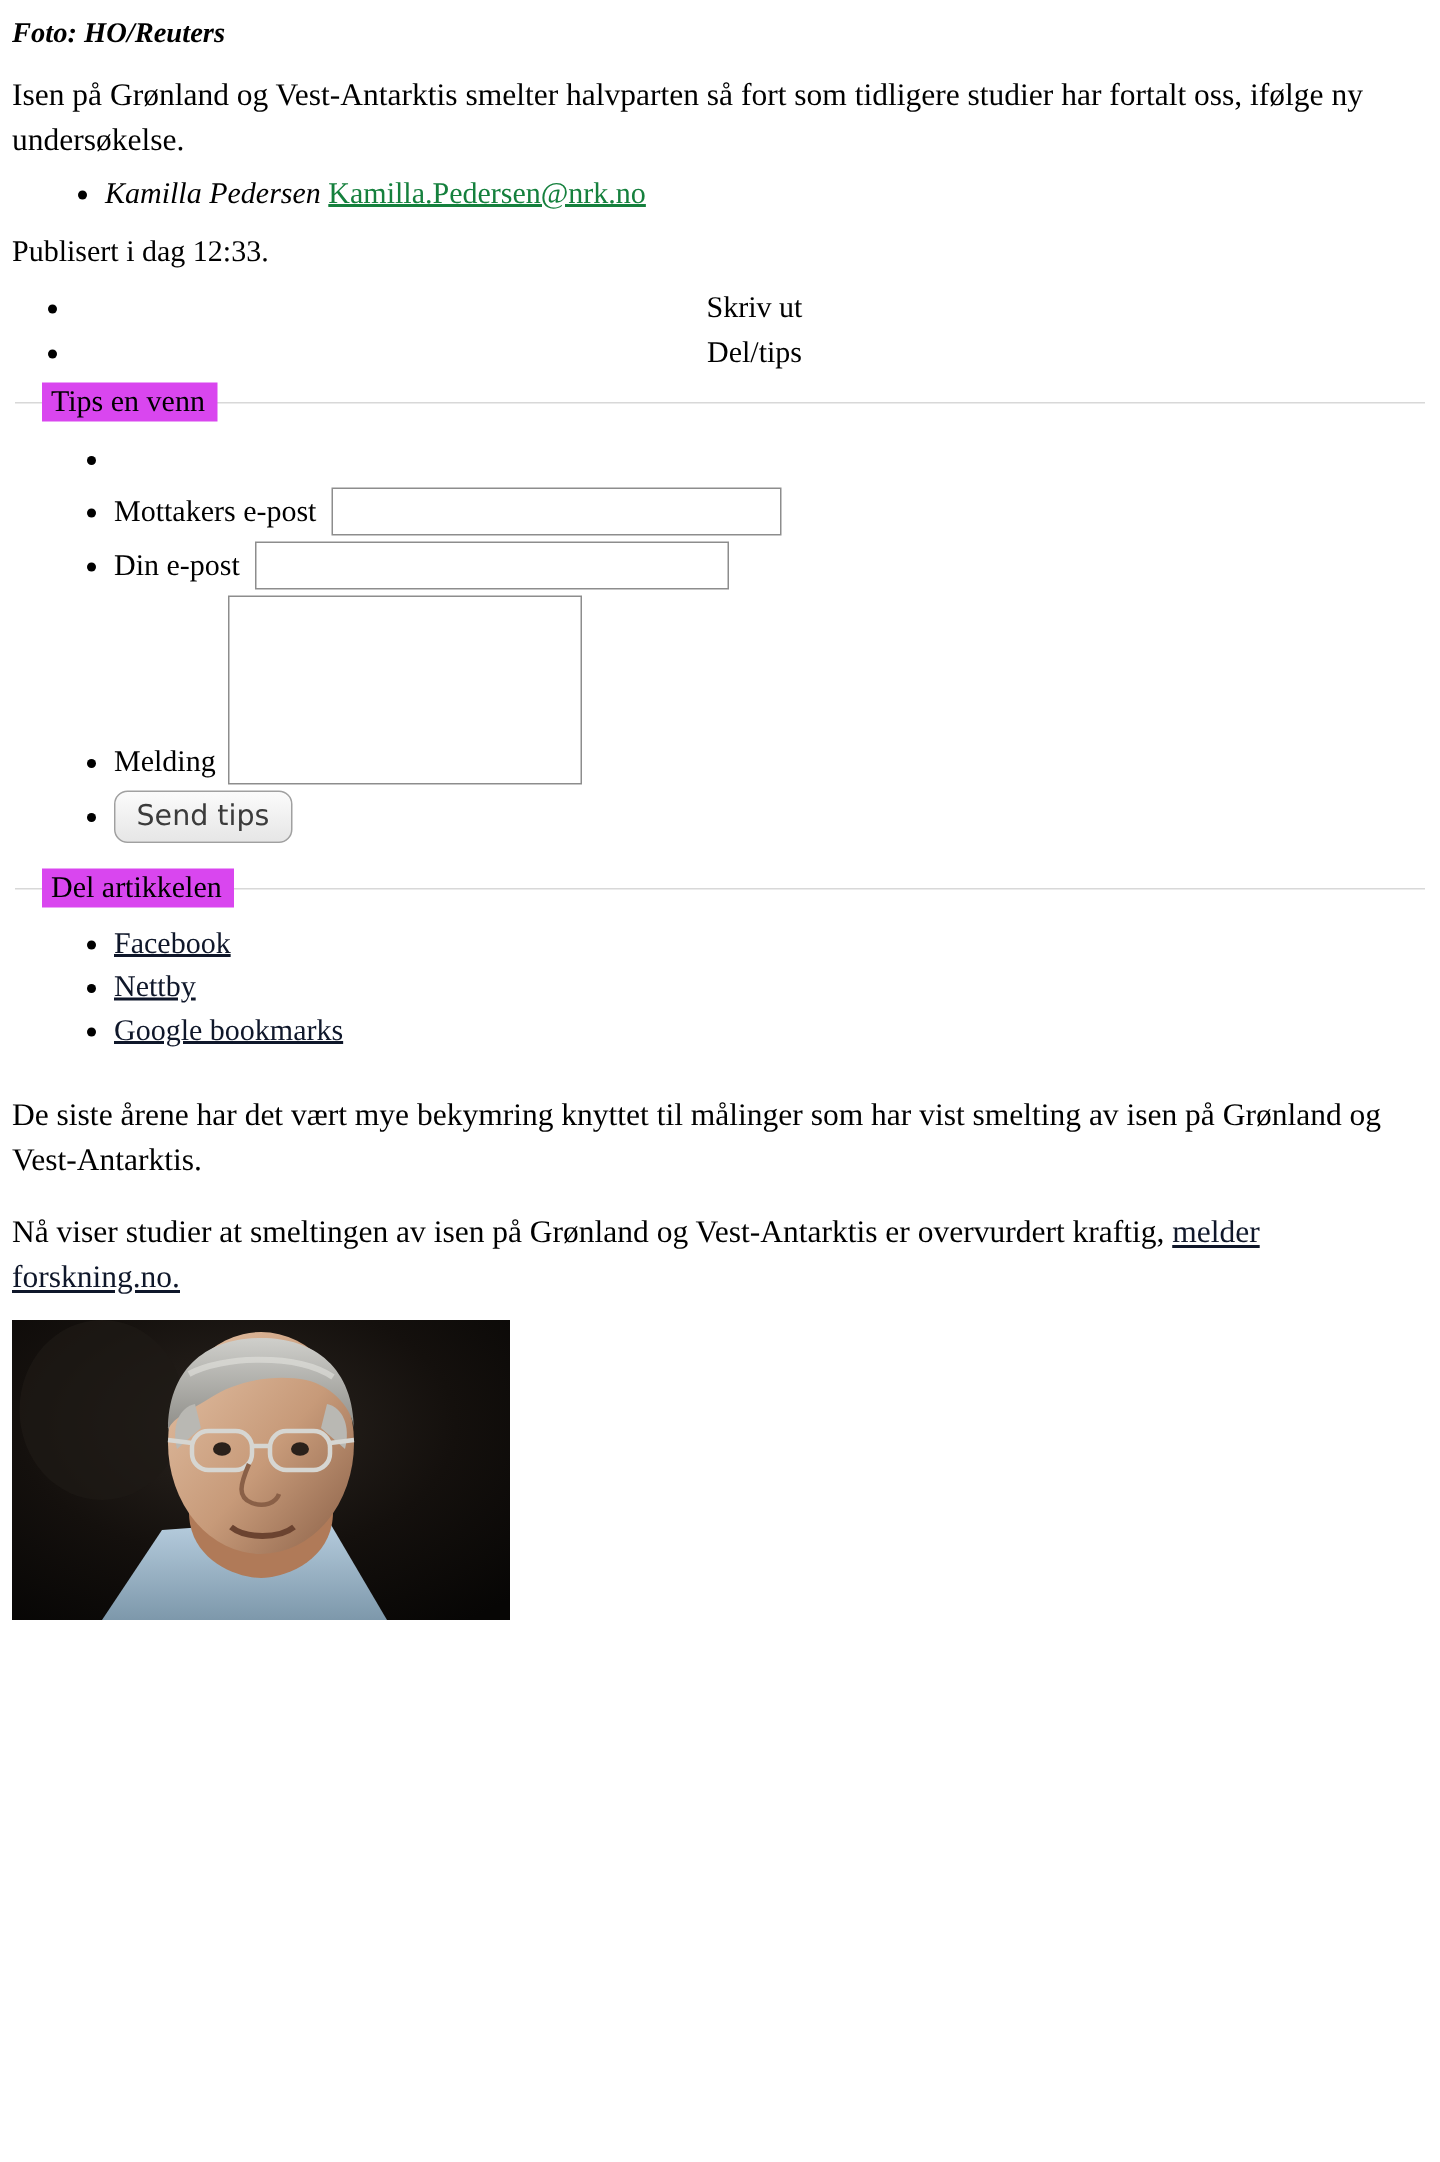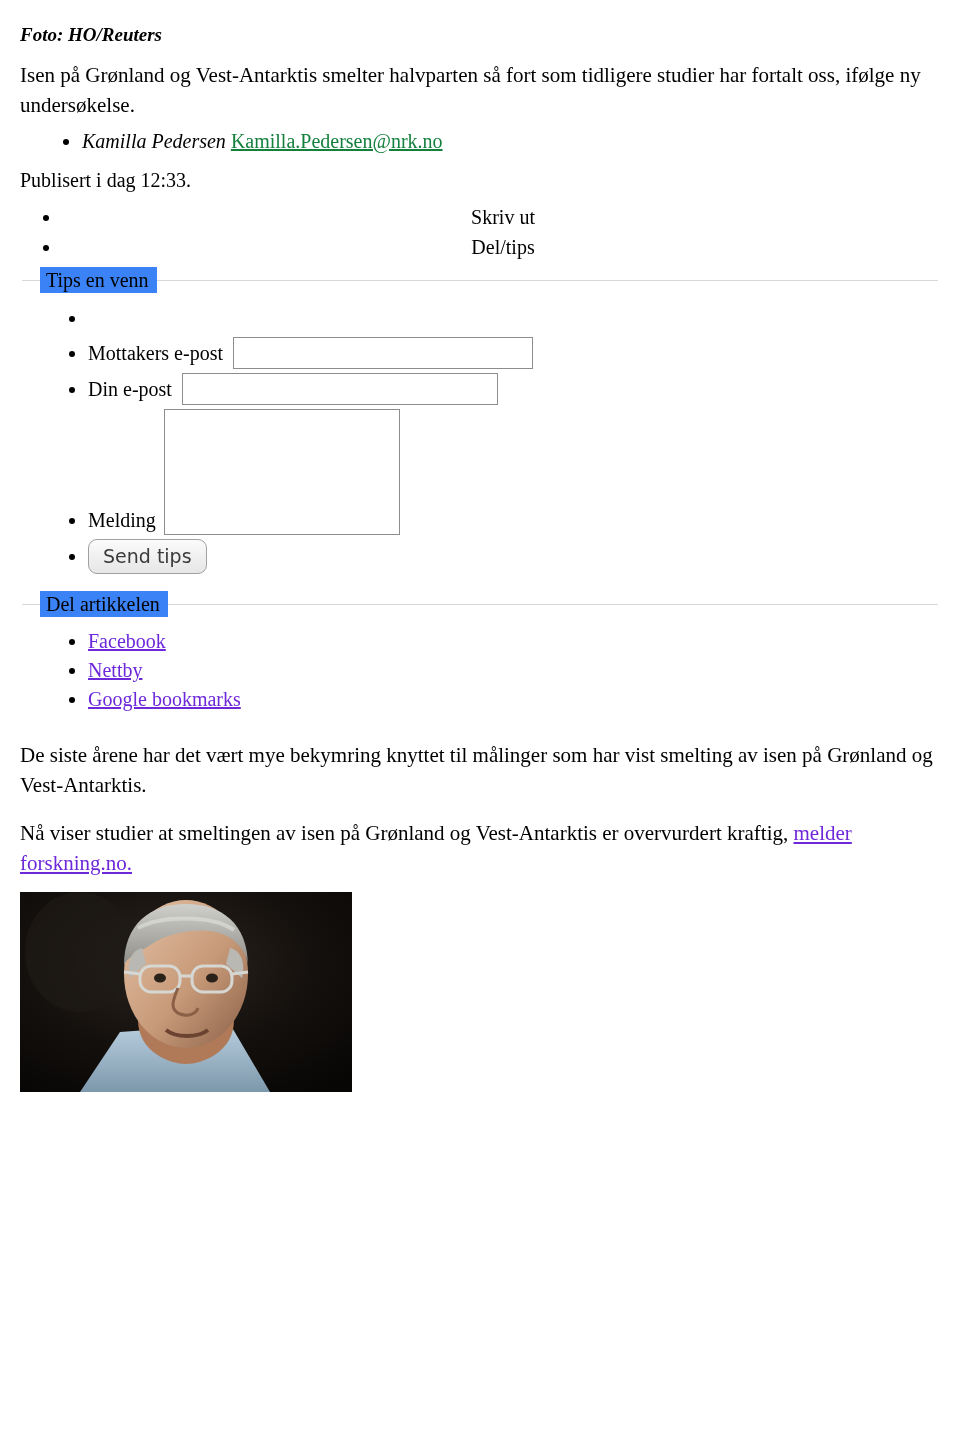--- a/index.html
+++ b/index.html
@@ -12,21 +12,21 @@
     height: 1441px;
     font-family: "Liberation Serif", serif;
     color: #000000;
     position: relative;
     overflow: hidden;
   }
   .page {
     position: relative;
     width: 960px;
     height: 1441px;
-    padding: 16px;
+    padding: 4px;
     box-sizing: border-box;
   }
   .photo-credit {
     font-family: "Liberation Serif", serif;
     font-style: italic;
     font-weight: bold;
     font-size: 19px;
     margin: 0;
     padding: 8px 0 0 4px;
   }
@@ -45,21 +45,21 @@
   ul.bullets li {
     font-size: 20px;
     line-height: 30px;
     margin: 0;
     padding: 0;
   }
   .byline-name {
     font-style: italic;
   }
   a {
-    color: #6d28d9;
+    color: #0f172a;
     text-decoration: underline;
   }
   a.mailto {
     color: #15803d;
     margin-top: 12px;
   }
   .published {
     font-size: 20px;
     line-height: 28px;
     margin: 10px 0 0 4px;
@@ -78,21 +78,21 @@
   .group {
     position: relative;
     border-top: 1px solid #d8d8d8;
     margin: 18px 6px 0 6px;
     padding: 0 0 8px 0;
   }
   .group > .legend {
     position: absolute;
     top: -14px;
     left: 18px;
-    background: #3b82f6;
+    background: #d946ef;
     padding: 0 8px 0 6px;
     font-size: 20px;
     line-height: 26px;
   }
   .group-body {
     padding-top: 22px;
   }
   ul.form-list {
     margin: 0;
     padding-left: 66px;

